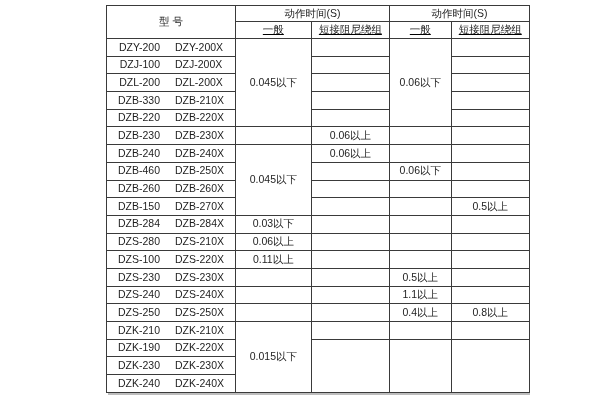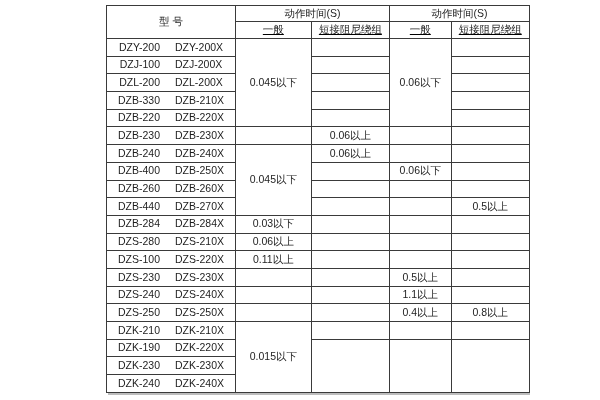--- a/index.html
+++ b/index.html
@@ -110,33 +110,33 @@
           <td></td>
         </tr>
         <tr class="data-row">
           <td class="model-cell"><span>DZB-240</span><span>DZB-240X</span></td>
           <td rowspan="4">0.045以下</td>
           <td>0.06以上</td>
           <td></td>
           <td></td>
         </tr>
         <tr class="data-row">
-          <td class="model-cell"><span>DZB-400</span><span>DZB-250X</span></td>
+          <td class="model-cell"><span>DZB-460</span><span>DZB-250X</span></td>
           <td></td>
           <td>0.06以下</td>
           <td></td>
         </tr>
         <tr class="data-row">
           <td class="model-cell"><span>DZB-260</span><span>DZB-260X</span></td>
           <td></td>
           <td></td>
           <td></td>
         </tr>
         <tr class="data-row">
-          <td class="model-cell"><span>DZB-440</span><span>DZB-270X</span></td>
+          <td class="model-cell"><span>DZB-150</span><span>DZB-270X</span></td>
           <td></td>
           <td></td>
           <td>0.5以上</td>
         </tr>
         <tr class="data-row">
           <td class="model-cell"><span>DZB-284</span><span>DZB-284X</span></td>
           <td>0.03以下</td>
           <td></td>
           <td></td>
           <td></td>

